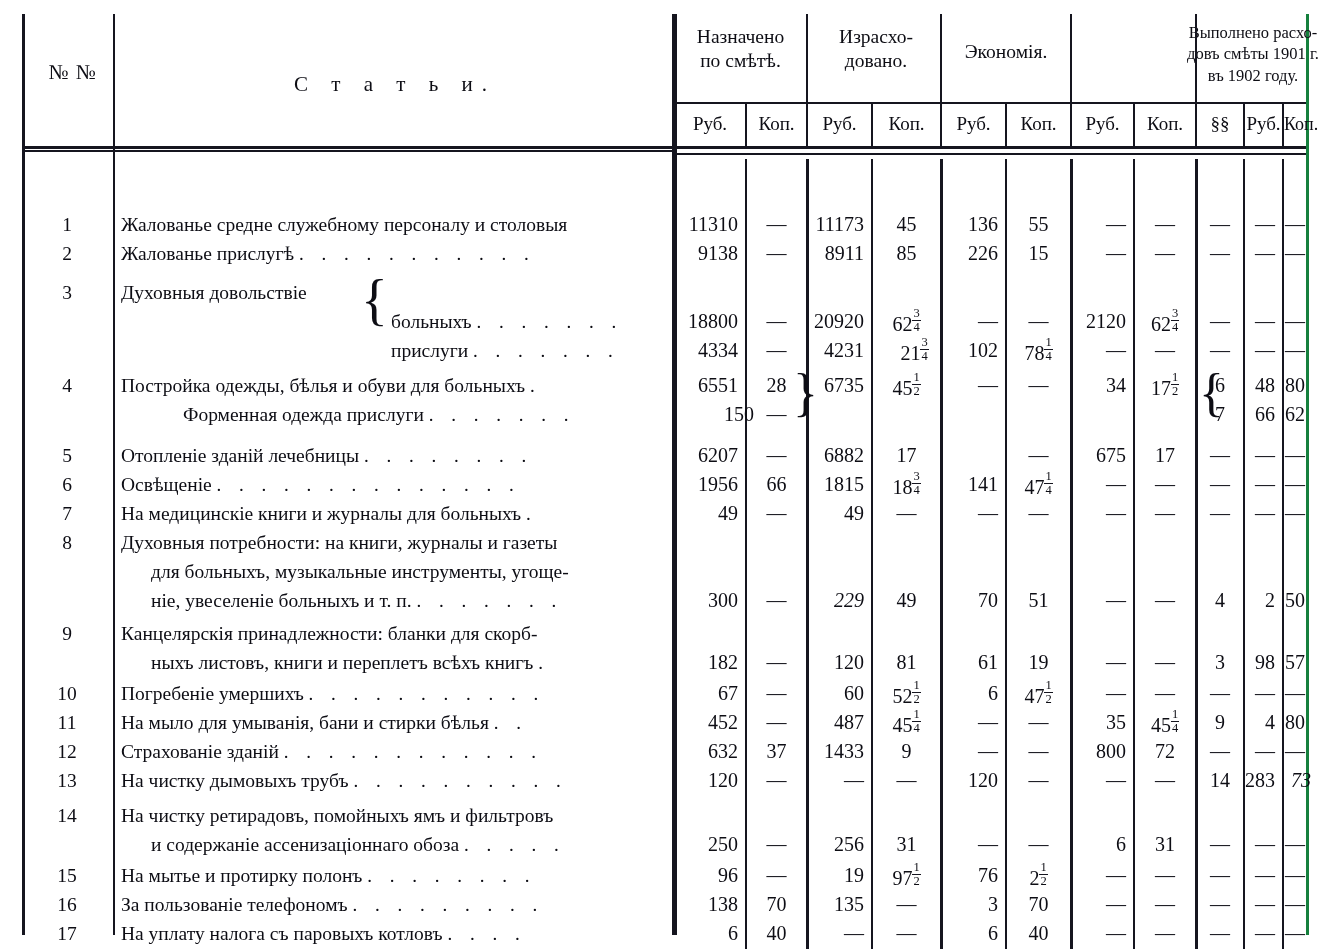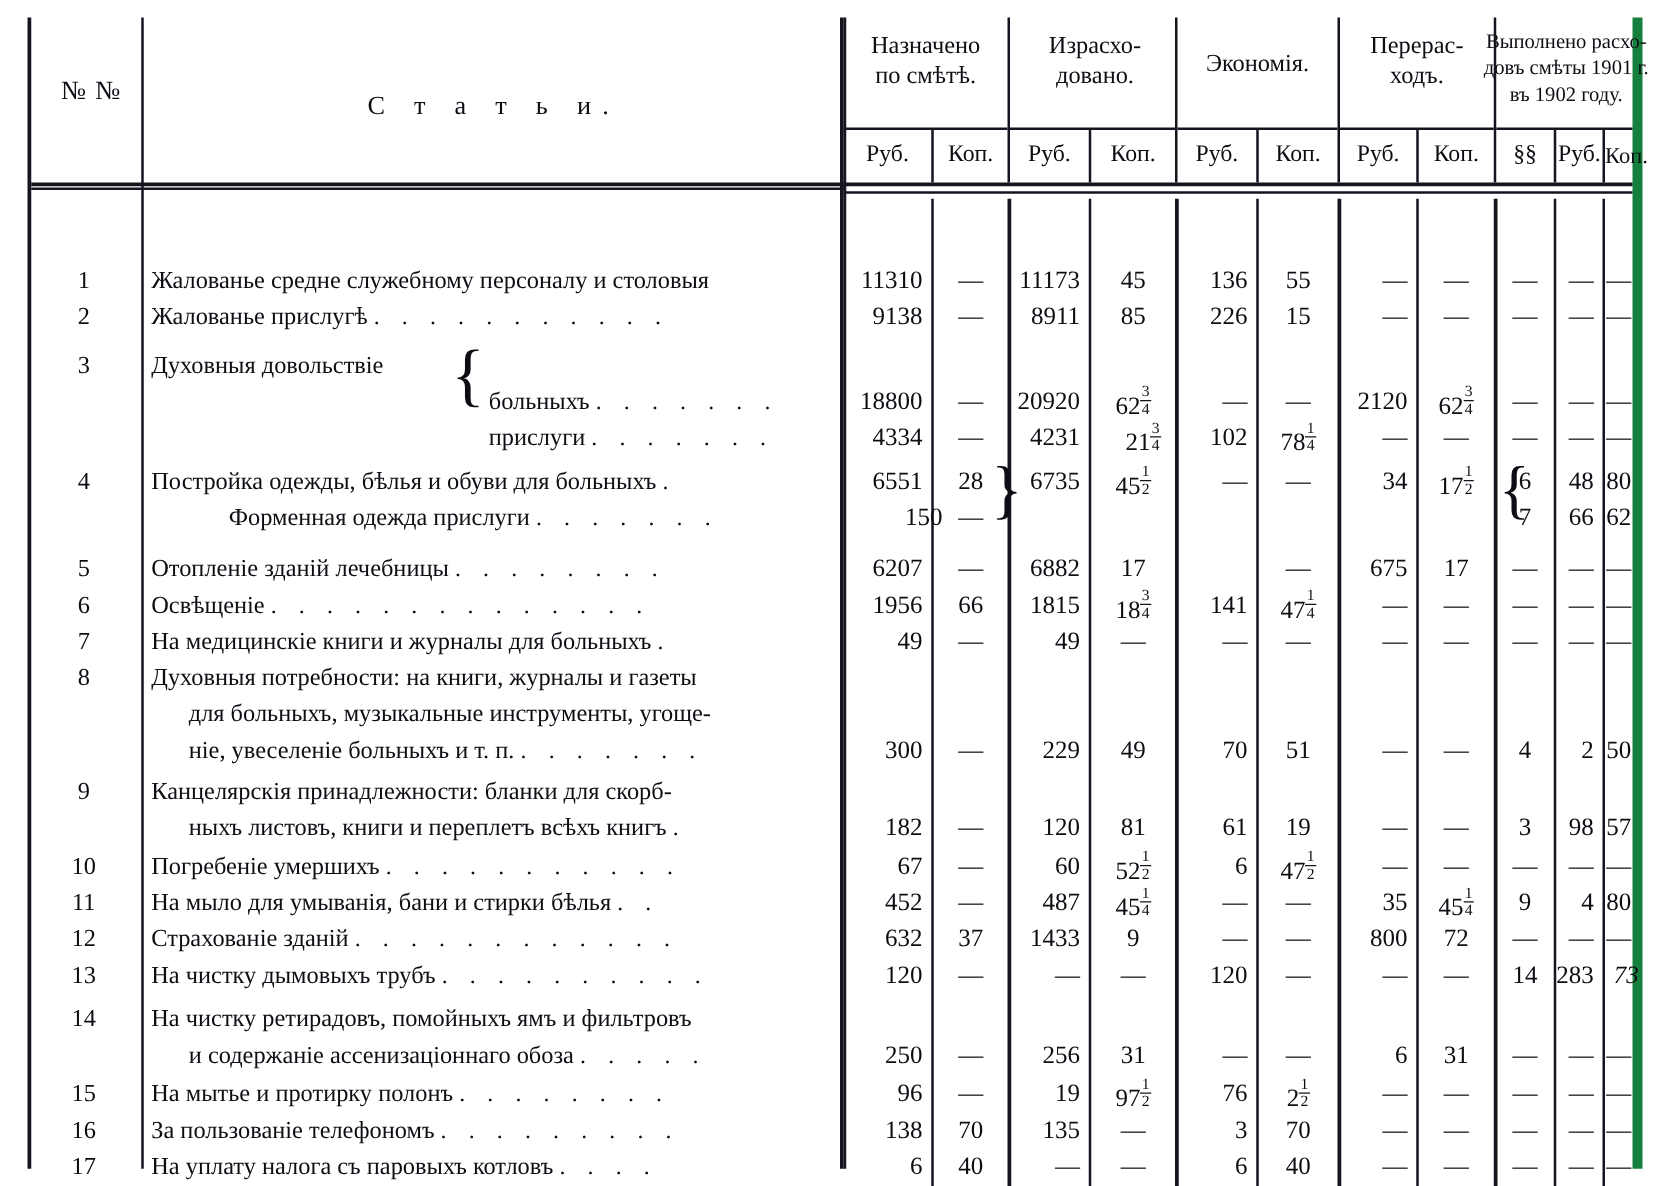--- a/index.html
+++ b/index.html
@@ -30,21 +30,21 @@
   }
   .statyi-label{
     position:absolute;left:95px;top:58px;width:550px;text-align:center;
     font-size:21px;letter-spacing:9px;
   }
 
   
   .right-block{
     position:absolute;left:672px;top:14px;width:631px;height:921px;
     border-left:3px solid #15151f;
-    border-right:8px solid #15803d;
+    border-right:3px solid #15803d;
   }
   .rhead{position:relative;height:132px;}
   .rhead .grp{
     position:absolute;top:0;height:88px;
     text-align:center;font-size:19.5px;line-height:1.22;
     padding-top:11px;box-sizing:border-box;
   }
   .rhead .sub{
     position:absolute;top:88px;height:44px;
     text-align:center;font-size:19px;line-height:44px;
@@ -180,22 +180,20 @@
 
   <div class="right-block">
 
     <div class="rhead">
 
       <div class="grp" style="left:0;width:131px;"><span style="white-space:pre-line">Назначено
 по смѣтѣ.</span></div>
       <div class="grp" style="left:133px;width:136px;"><span style="white-space:pre-line">Израсхо-
 довано.</span></div>
       <div class="grp" style="left:267px;width:128px;padding-top:26px;"><span style="white-space:pre-line">Экономія.</span></div>
-      <div class="grp" style="left:397px;width:123px;"><span style="white-space:pre-line">Перерас-
-ходъ.</span></div>
       <div class="grp" style="left:524px;width:107px;font-size:16.5px;line-height:1.3;padding-top:8px;padding-left:2px;padding-right:1px;">
           <span style="white-space:pre-line;display:block;width:170px;margin-left:-33px;">Выполнено расхо-
 довъ смѣты 1901 г.
 въ 1902 году.</span>
         </div>
 
       <div class="vline" style="left:131px;top:0;height:132px;"></div>
       <div class="vline" style="left:265px;top:0;height:132px;"></div>
       <div class="vline" style="left:395px;top:0;height:132px;"></div>
       <div class="vline" style="left:520px;top:0;height:132px;"></div>
@@ -349,21 +347,21 @@
           <div class="cellnum ctr" style="left: 332px; width: 63px; top: 0px;">—</div>
           <div class="cellnum" style="left: 397px; width: 61px; top: 0px;">—</div>
           <div class="cellnum ctr" style="left: 460px; width: 60px; top: 0px;">—</div>
           <div class="cellnum ctr" style="left: 522px; width: 46px; top: 0px;">—</div>
           <div class="cellnum" style="left: 570px; width: 37px; top: 0px;">—</div>
           <div class="cellnum ctr" style="left: 609px; width: 22px; top: 0px;">—</div>
         </div>
         <div class="row" style="position: absolute; left: 0px; right: 0px; top: 376px;">
           <div class="cellnum" style="left: 0px; width: 70px; top: 58px;">300</div>
           <div class="cellnum ctr" style="left: 72px; width: 59px; top: 58px;">—</div>
-          <div class="cellnum" style="left: 133px; width: 63px; top: 58px;">229</div>
+          <div class="cellnum" style="left: 133px; width: 63px; top: 58px; font-style: italic;">229</div>
           <div class="cellnum ctr" style="left: 198px; width: 67px; top: 58px;">49</div>
           <div class="cellnum" style="left: 267px; width: 63px; top: 58px;">70</div>
           <div class="cellnum ctr" style="left: 332px; width: 63px; top: 58px;">51</div>
           <div class="cellnum" style="left: 397px; width: 61px; top: 58px;">—</div>
           <div class="cellnum ctr" style="left: 460px; width: 60px; top: 58px;">—</div>
           <div class="cellnum ctr" style="left: 522px; width: 46px; top: 58px;">4</div>
           <div class="cellnum" style="left: 570px; width: 37px; top: 58px;">2</div>
           <div class="cellnum ctr" style="left: 609px; width: 22px; top: 58px;">50</div>
         </div>
         <div class="row" style="position: absolute; left: 0px; right: 0px; top: 467px;">

